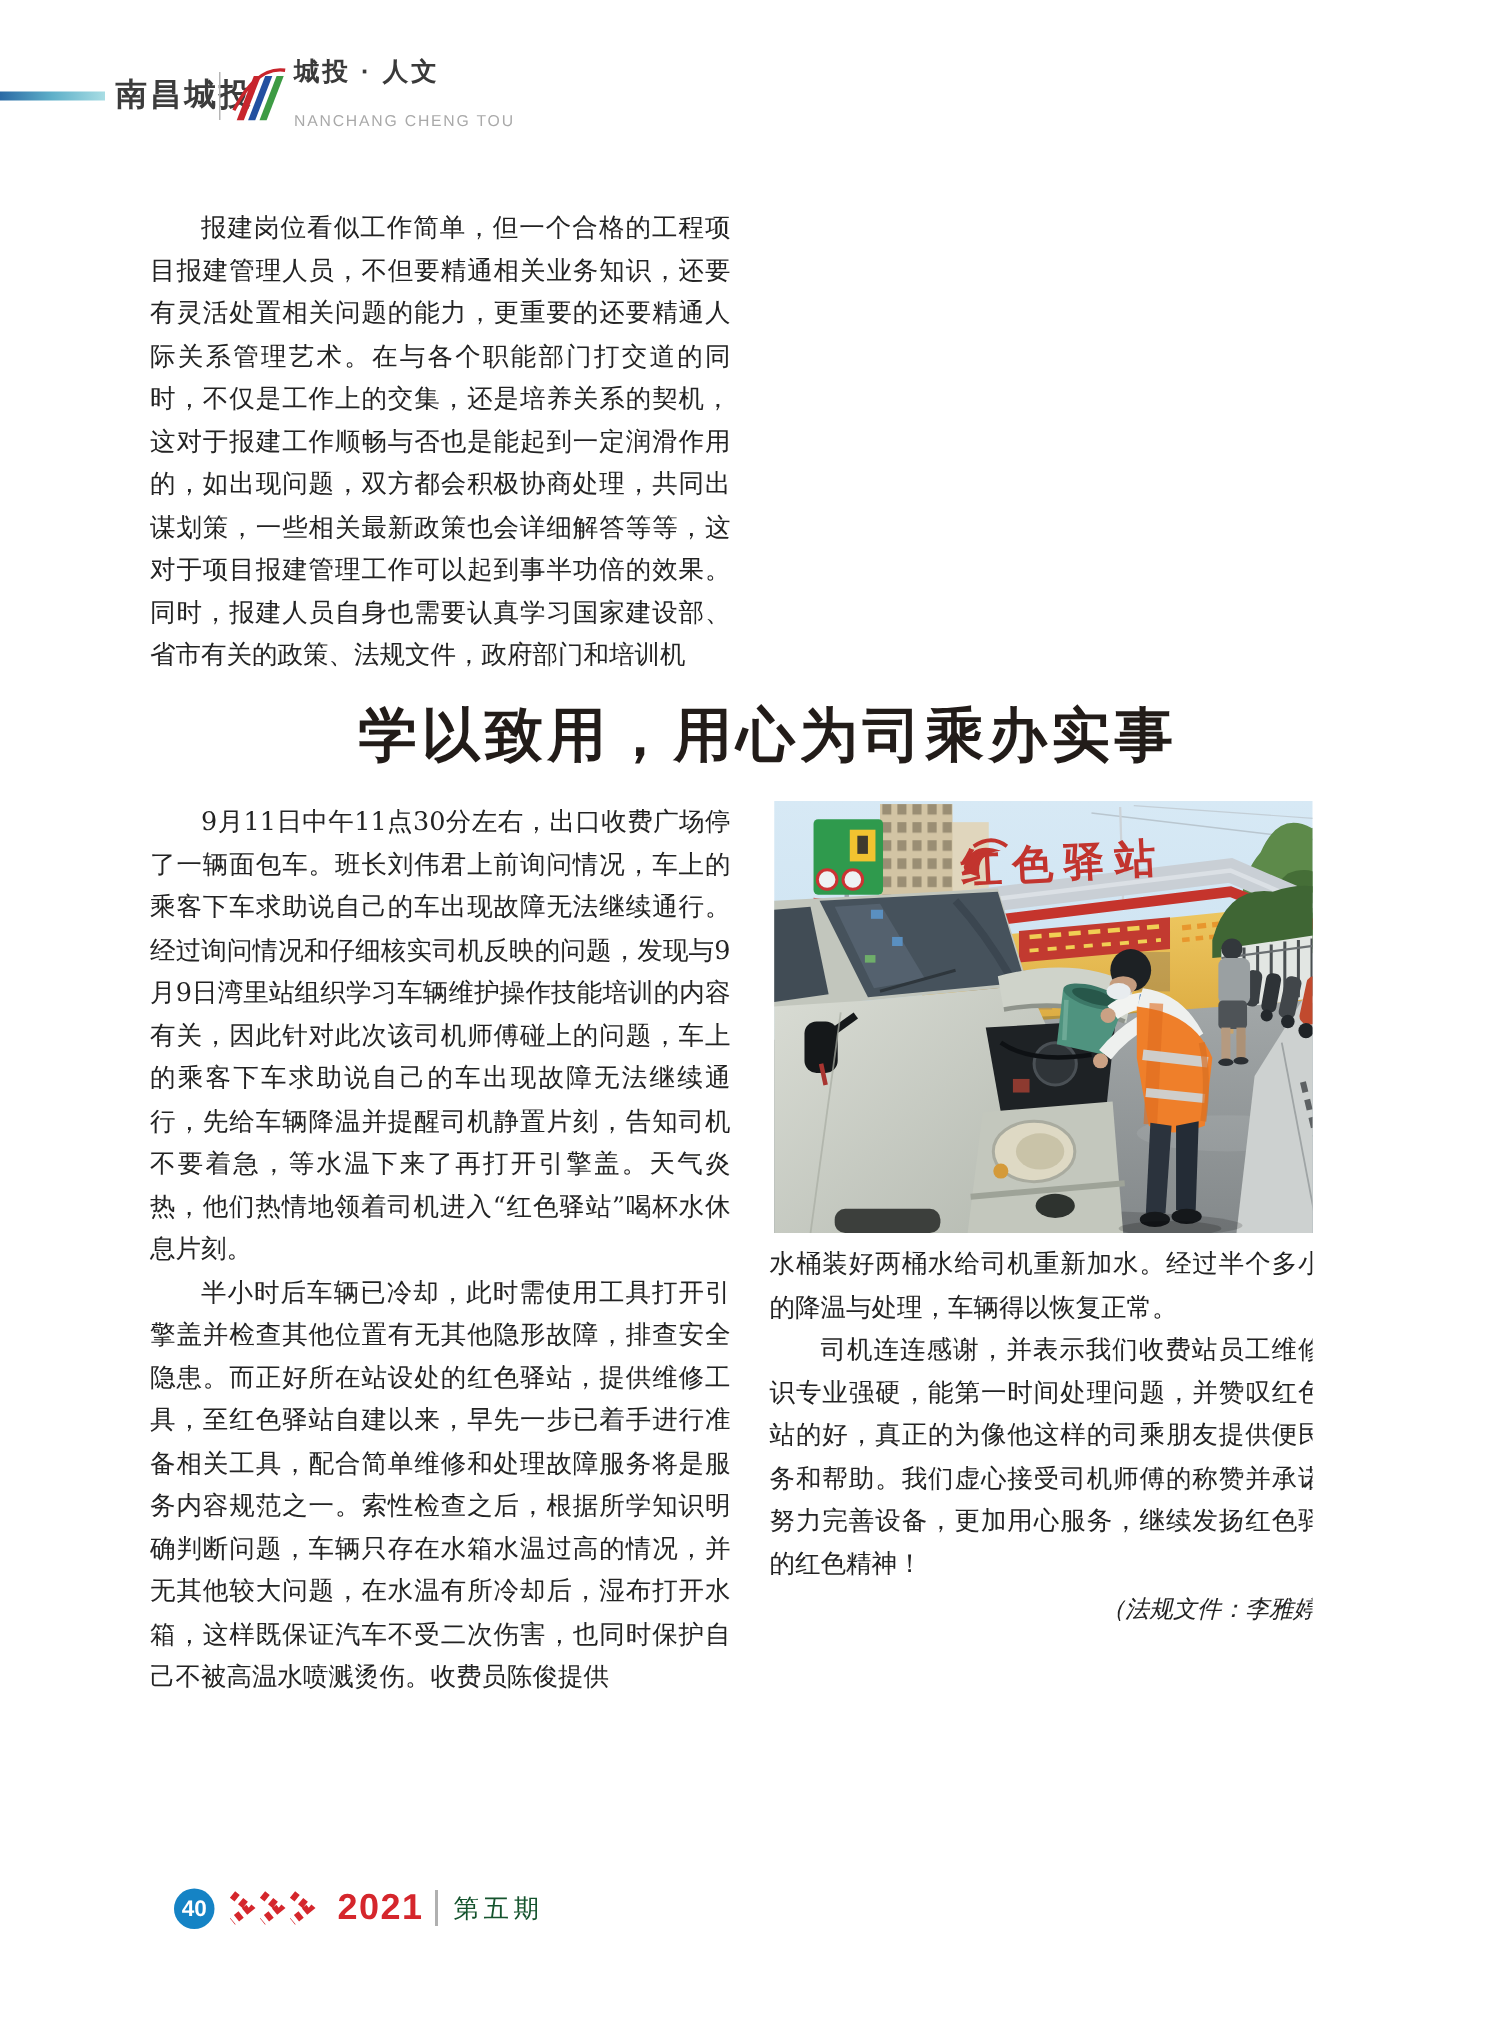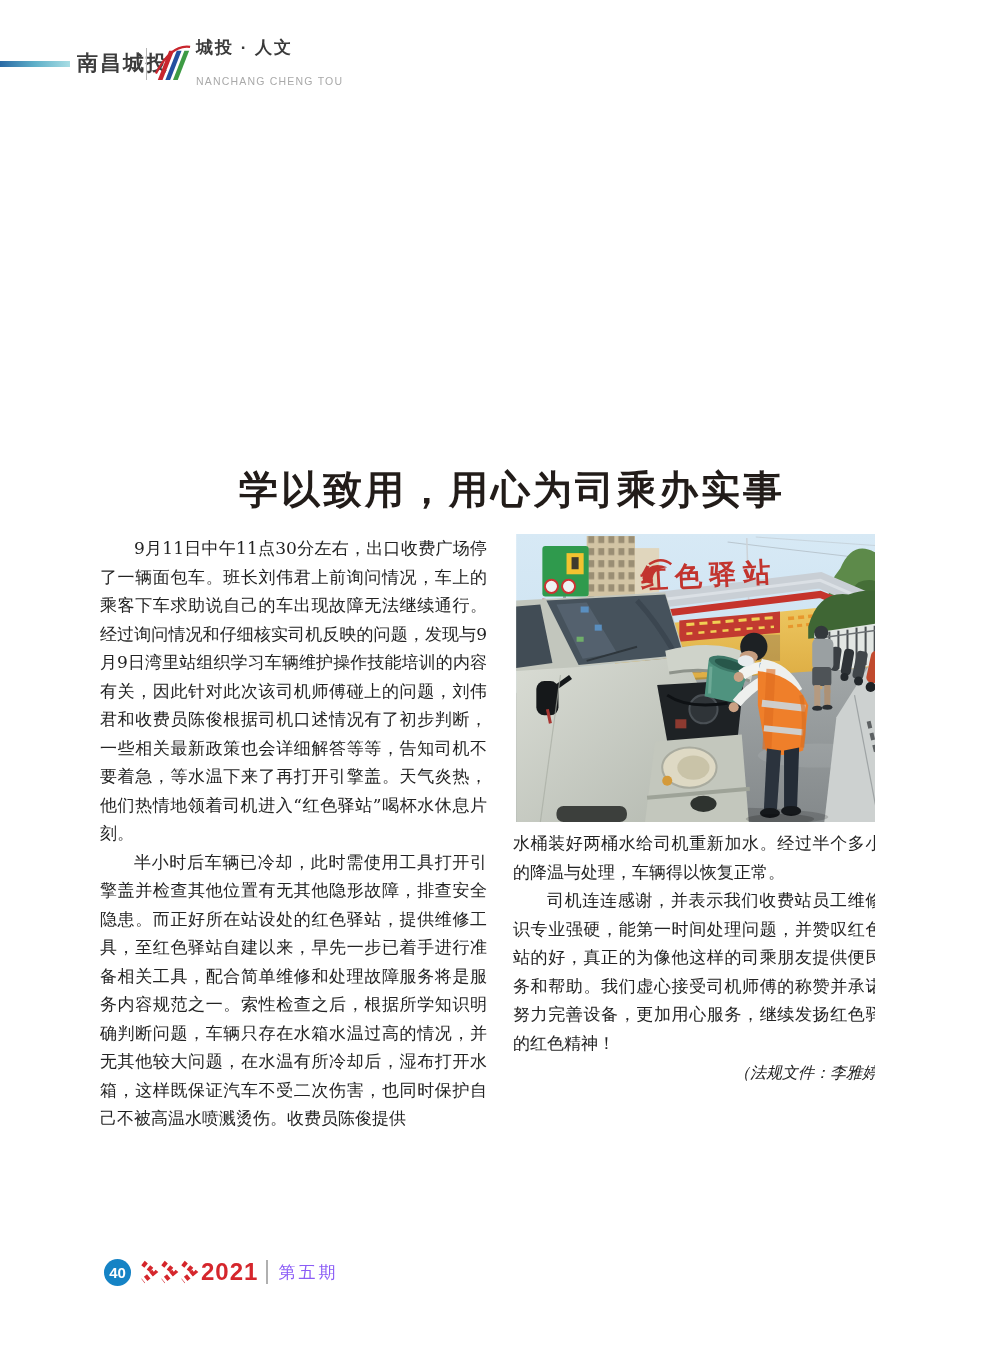--- a/index.html
+++ b/index.html
@@ -26,29 +26,29 @@
   #article1{top:138px;}
   #article2{top:534px;}
   
   .title2{position:absolute;left:0;top:463px;width:1000px;margin:0;text-align:center;
           font-family:"Liberation Sans",sans-serif;font-weight:900;font-size:39px;
           color:#221c19;letter-spacing:3px;padding-left:12px;}
   
   .photo{margin:0 0 7px 0;width:387px;height:288px;}
   .photo svg{display:block;width:387px;height:288px;}
   
-  .footer{position:absolute;left:104px;top:1258px;display:flex;align-items:center;}
+  .footer{position:absolute;left:116px;top:1258px;display:flex;align-items:center;}
   .page-badge{width:27px;height:27px;border-radius:50%;background:#1583c5;color:#fff;
               font-family:"Liberation Sans",sans-serif;font-weight:bold;font-size:15px;
               line-height:27px;text-align:center;}
   .chevrons{margin-left:8px;}
-  .year{margin-left:0;font-family:"Liberation Sans",sans-serif;font-weight:bold;
+  .year{margin-left:12px;font-family:"Liberation Sans",sans-serif;font-weight:bold;
         font-size:24px;color:#d5262c;letter-spacing:1px;}
   .issue-div{width:2px;height:24px;background:#b0b0b0;margin:0 10px 0 8px;}
-  .issue{font-family:"Liberation Sans",sans-serif;font-size:17px;color:#8b5cf6;letter-spacing:3px;}
+  .issue{font-family:"Liberation Sans",sans-serif;font-size:17px;color:#14532d;letter-spacing:3px;}
 </style>
 </head>
 <body>
 
 <div class="page">
 
   <div class="hdr-line"></div>
   <div class="masthead">南昌城投</div>
   <div class="hdr-div"></div>
   <div class="hdr-logo">
@@ -58,27 +58,30 @@
       <polygon points="20,40 32,9 37,9 25,40" fill="#3d9b44"></polygon>
       <path d="M2,33 Q18,2 38,5" stroke="#c8252d" stroke-width="2.4" fill="none"></path>
     </svg>
   </div>
   <div class="hdr-logo-text">
     <div class="hdr-logo-title">城投 · 人文</div>
     <div class="hdr-logo-sub">NANCHANG CHENG TOU</div>
   </div>
 
   <section class="cols" id="article1">
+    <div class="col">
+      <p class="indent">报建岗位看似工作简单，但一个合格的工程项目报建管理人员，不但要精通相关业务知识，还要有灵活处置相关问题的能力，更重要的还要精通人际关系管理艺术。在与各个职能部门打交道的同时，不仅是工作上的交集，还是培养关系的契机，这对于报建工作顺畅与否也是能起到一定润滑作用的，如出现问题，双方都会积极协商处理，共同出谋划策，一些相关最新政策也会详细解答等等，这对于项目报建管理工作可以起到事半功倍的效果。同时，报建人员自身也需要认真学习国家建设部、省市有关的政策、法规文件，政府部门和培训机</p>
+    </div>
   </section>
 
   <h1 class="title2">学以致用，用心为司乘办实事</h1>
 
   <section class="cols" id="article2">
     <div class="col">
-      <p class="indent">9月11日中午11点30分左右，出口收费广场停了一辆面包车。班长刘伟君上前询问情况，车上的乘客下车求助说自己的车出现故障无法继续通行。经过询问情况和仔细核实司机反映的问题，发现与9月9日湾里站组织学习车辆维护操作技能培训的内容有关，因此针对此次该司机师傅碰上的问题，刘伟君和收费员陈俊根据司机口述情况有了初步判断，一些相关最新政策也会详细解答等等，告知司机不要着急，等水温下来了再打开引擎盖。天气炎热，他们热情地领着司机进入“红色驿站”喝杯水休息片刻。</p>
+      <p class="indent">9月11日中午11点30分左右，出口收费广场停了一辆面包车。班长刘伟君上前询问情况，车上的乘客下车求助说自己的车出现故障无法继续通行。经过询问情况和仔细核实司机反映的问题，发现与9月9日湾里站组织学习车辆维护操作技能培训的内容有关，因此针对此次该司机师傅碰上的问题，车上的乘客下车求助说自己的车出现故障无法继续通行，先给车辆降温并提醒司机静置片刻，告知司机不要着急，等水温下来了再打开引擎盖。天气炎热，他们热情地领着司机进入“红色驿站”喝杯水休息片刻。</p>
       <p class="indent">半小时后车辆已冷却，此时需使用工具打开引擎盖并检查其他位置有无其他隐形故障，排查安全隐患。而正好所在站设处的红色驿站，提供维修工具，至红色驿站自建以来，早先一步已着手进行准备相关工具，配合简单维修和处理故障服务将是服务内容规范之一。索性检查之后，根据所学知识明确判断问题，车辆只存在水箱水温过高的情况，并无其他较大问题，在水温有所冷却后，湿布打开水箱，这样既保证汽车不受二次伤害，也同时保护自己不被高温水喷溅烫伤。收费员陈俊提供</p>
     </div>
     <div class="col">
 
       <figure class="photo">
         <svg viewBox="0 0 378 286">
           <defs>
             <linearGradient id="sky" x1="0" y1="0" x2="0" y2="1">
               <stop offset="0" stop-color="#d7e9f5"></stop>
                 <stop offset="1" stop-color="#c2dcee"></stop>

